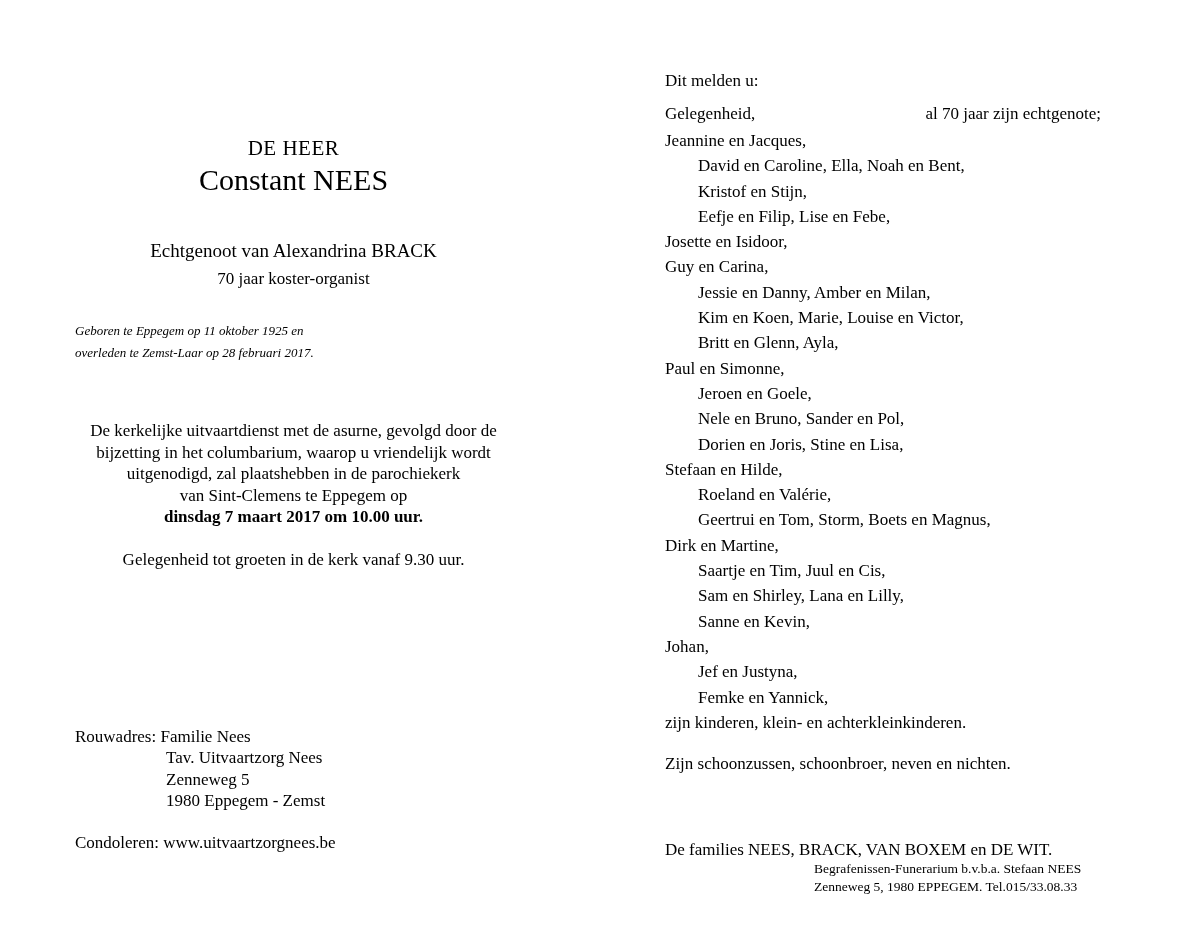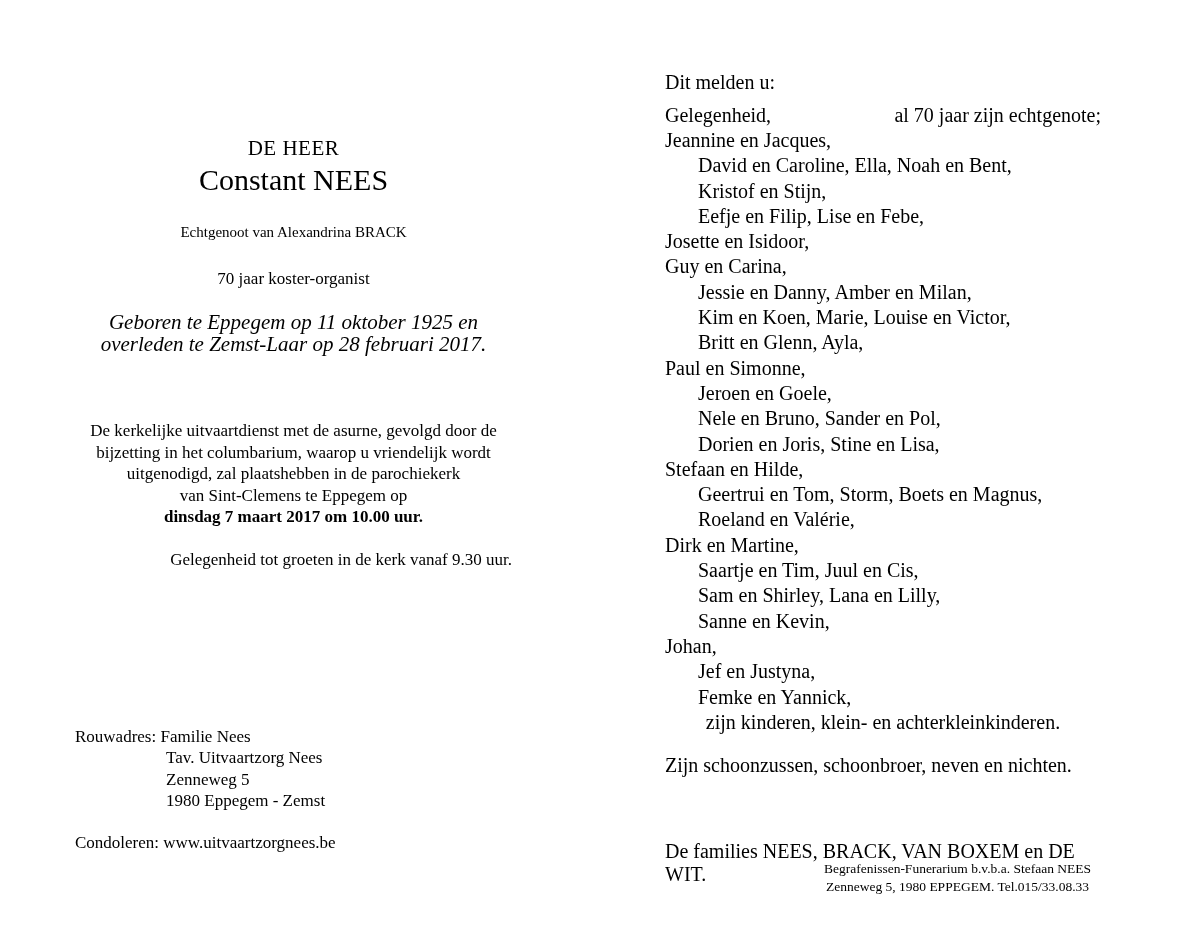--- a/index.html
+++ b/index.html
@@ -11,45 +11,45 @@
     background:#ffffff;
     color:#000000;
     font-family:"Liberation Serif", serif;
     overflow:hidden;
   }
   
   .col-left { position:absolute; left:75px; top:0; width:437px; height:947px; }
   .col-left > div { position:absolute; left:0; width:100%; }
   .honorific      { top:136px; text-align:center; font-size:21px; letter-spacing:0.5px; }
   .deceased-name  { top:163px; text-align:center; font-size:30px; }
-  .spouse-line    { top:224px; text-align:center; font-size:15px; }
+  .spouse-line    { top:240px; text-align:center; font-size:19px; }
   .role-line      { top:269px; text-align:center; font-size:17px; }
-  .dates-block    { top:311px; text-align:center; font-size:21px; font-style:italic; line-height:22px; }
+  .dates-block    { top:320px; font-size:13px; font-style:italic; line-height:22px; }
   .service-block  { top:420px; text-align:center; font-size:17px; line-height:21.6px; }
   .service-datetime { font-weight:700; }
-  .greeting-line  { top:550px; text-align:right; font-size:17px; }
+  .greeting-line  { top:550px; text-align:center; font-size:17px; }
   .funerarium-block { top:616px; font-size:17px; line-height:21.6px; }
   .funerarium-block .stretch { text-align-last:justify; }
   .rouwadres-block { top:726px; font-size:17px; line-height:21.3px; }
   .rouwadres-rest  { padding-left:91px; }
   .condoleren-line { top:833px; font-size:17px; }
   
-  .col-right { position:absolute; left:665px; top:0; width:436px; height:947px; font-size:20px; }
+  .col-right { position:absolute; left:665px; top:0; width:436px; height:947px; font-size:17px; }
   .col-right > div { position:absolute; left:0; width:100%; }
   .intro-line    { top:71px; }
   .spouse-row    { top:104px; display:flex; justify-content:space-between; }
   .names-list    { top:128px; line-height:25.3px; }
   .names-list .indent-1 { padding-left:33px; }
-  .names-list .align-right { text-align:center; }
+  .names-list .align-right { text-align:left; }
   .relatives-line { top:754px; }
   .families-line  { top:796px;margin-top:44px; }
   
   .footer-block {
     position:absolute; left:814px; top:860px; width:287px;
-    text-align:center; font-size:13.5px; line-height:17.6px;
+    font-size:13.5px; line-height:17.6px;
   }
 </style>
 </head>
 <body>
 
 <div class="page">
 
   <section class="col-left">
     <div class="honorific">DE HEER</div>
     <div class="deceased-name">Constant NEES</div>
@@ -97,22 +97,22 @@
         <div class="">Josette en Isidoor,</div>
         <div class="">Guy en Carina,</div>
         <div class="indent-1 ">Jessie en Danny, Amber en Milan,</div>
         <div class="indent-1 ">Kim en Koen, Marie, Louise en Victor,</div>
         <div class="indent-1 ">Britt en Glenn, Ayla,</div>
         <div class="">Paul en Simonne,</div>
         <div class="indent-1 ">Jeroen en Goele,</div>
         <div class="indent-1 ">Nele en Bruno, Sander en Pol,</div>
         <div class="indent-1 ">Dorien en Joris, Stine en Lisa,</div>
         <div class="">Stefaan en Hilde,</div>
+        <div class="indent-1 ">Roeland en Valérie,</div>
         <div class="indent-1 ">Geertrui en Tom, Storm, Boets en Magnus,</div>
-        <div class="indent-1 ">Roeland en Valérie,</div>
         <div class="">Dirk en Martine,</div>
         <div class="indent-1 ">Saartje en Tim, Juul en Cis,</div>
         <div class="indent-1 ">Sam en Shirley, Lana en Lilly,</div>
         <div class="indent-1 ">Sanne en Kevin,</div>
         <div class="">Johan,</div>
         <div class="indent-1 ">Jef en Justyna,</div>
         <div class="indent-1 ">Femke en Yannick,</div>
         <div class="align-right ">zijn kinderen, klein- en achterkleinkinderen.</div>
       </div>
     <div class="relatives-line">Zijn schoonzussen, schoonbroer, neven en nichten.</div>

